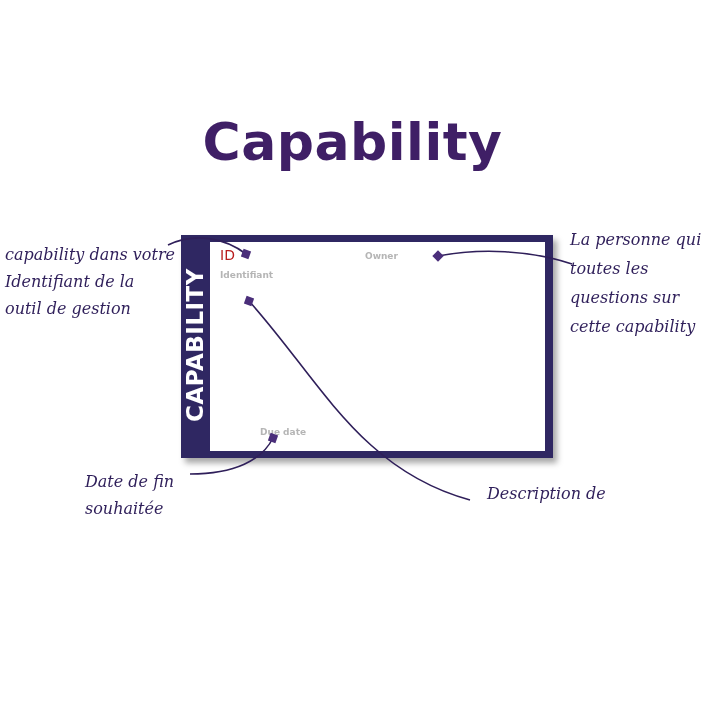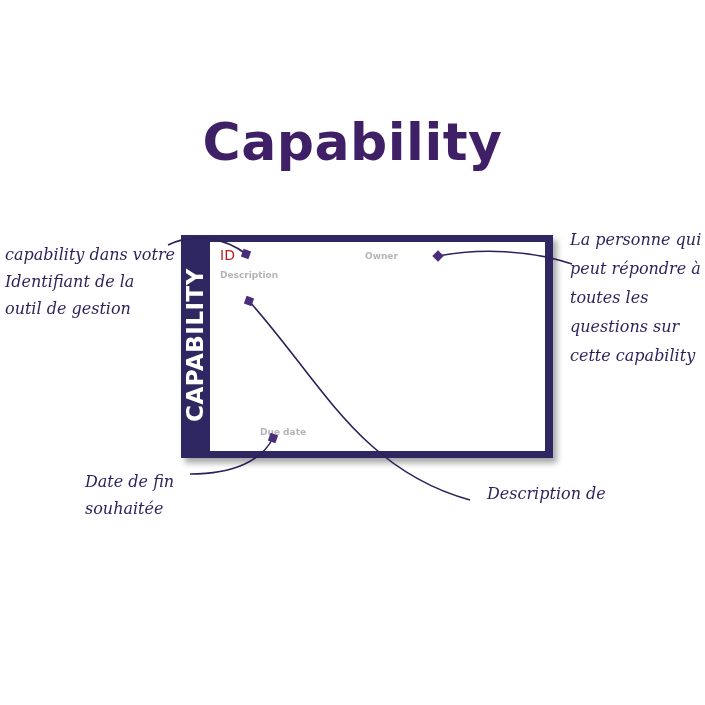--- a/index.html
+++ b/index.html
@@ -23,21 +23,21 @@
 </head>
 <body>
 
 <div class="title">Capability</div>
 
 <div class="card">
   <div class="band-label">CAPABILITY</div>
   <div class="card-inner">
     <div class="field f-id">ID</div>
     <div class="field f-owner">Owner</div>
-    <div class="field f-desc">Description</div>
+    <div class="field f-desc">Identifiant</div>
     <div class="field f-due">Due date</div>
   </div>
 </div>
 
 <svg class="lines" width="705" height="705">
   <g fill="none" stroke="#2f1f5a" stroke-width="1.6">
     <path d="M168,245 C195,232 225,238 246,254"></path>
     <path d="M438,256 C480,248 530,250 572,264"></path>
     <path d="M249,301 C320,380 360,470 470,500"></path>
     <path d="M273,438 C262,460 235,474 190,474"></path>
@@ -51,21 +51,20 @@
 </svg>
 
 <div class="note n-id">
   <div>capability dans votre</div>
   <div>Identifiant de la</div>
   <div>outil de gestion</div>
 </div>
 
 <div class="note n-owner">
   <div>La personne qui</div>
-  <div>peut répondre à</div>
   <div>toutes les</div>
   <div>questions sur</div>
   <div>cette capability</div>
 </div>
 
 <div class="note n-due">
   <div>Date de fin</div>
   <div>souhaitée</div>
 </div>
 

